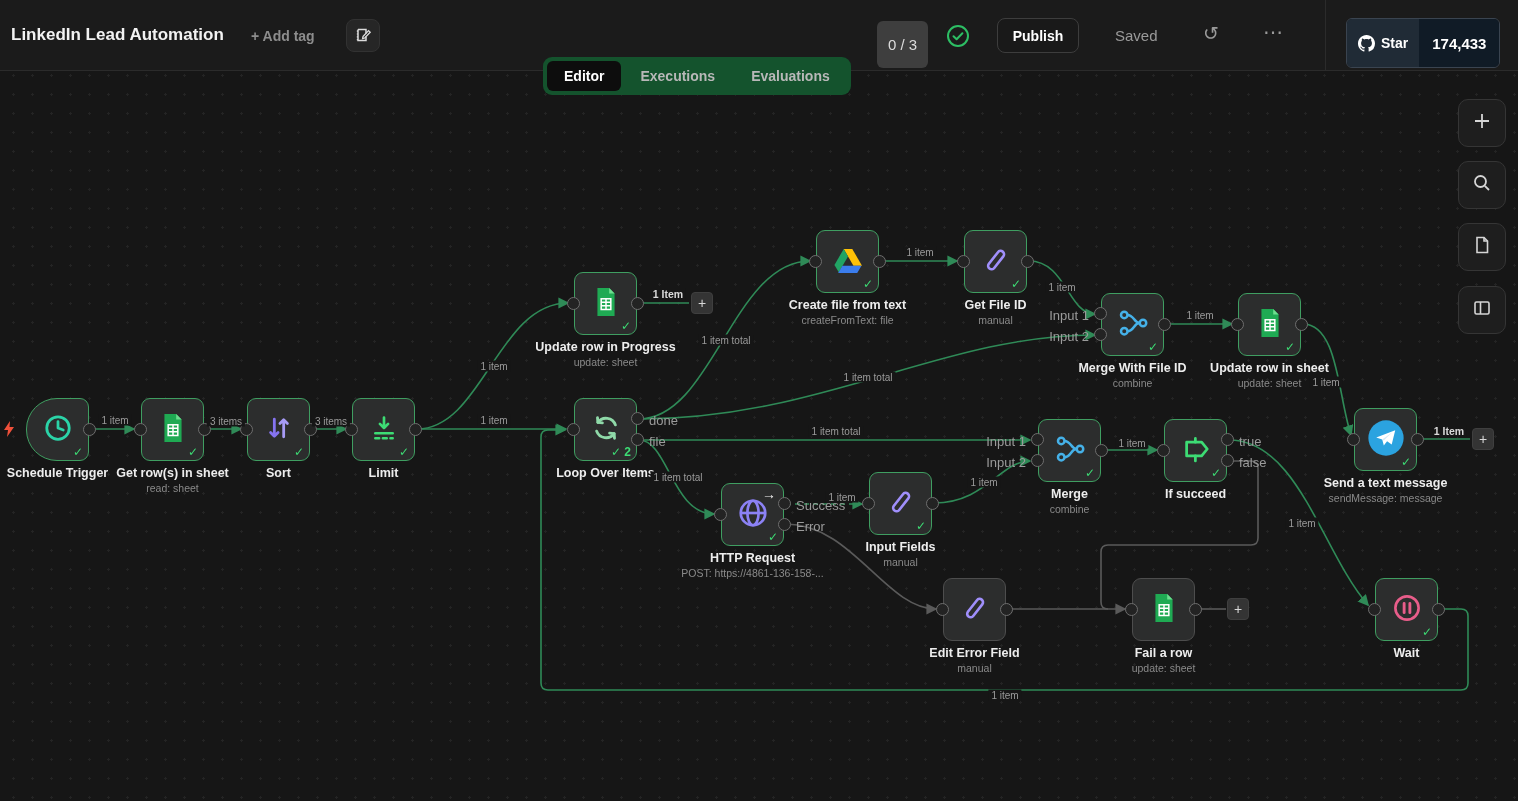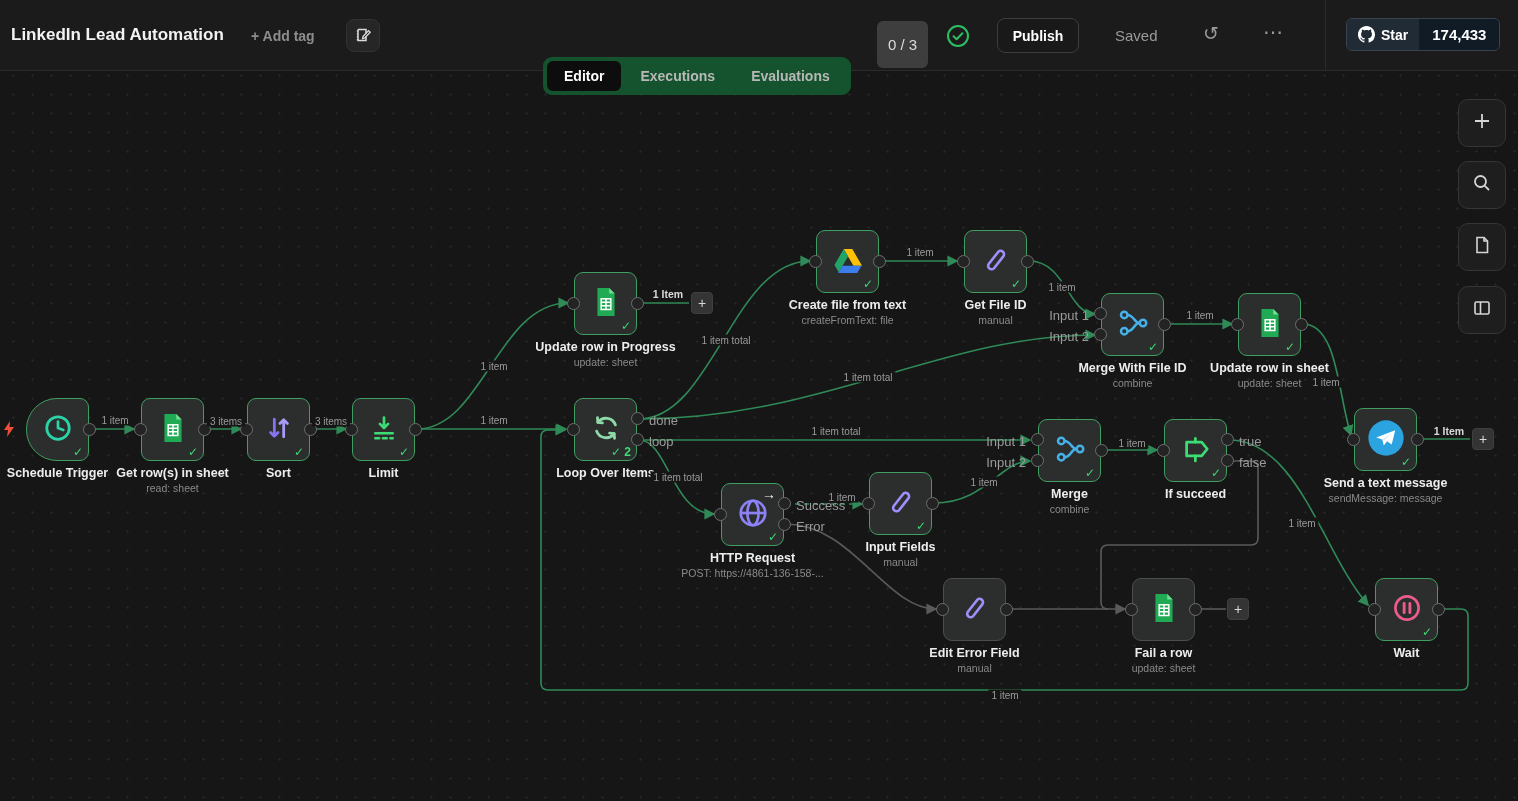--- a/index.html
+++ b/index.html
@@ -17,21 +17,21 @@
     padding:15px 11px; color:#dcdcdc; font-size:15px; }
   .check-circle { position:absolute; left:946px; top:24px; width:24px; height:24px; }
   .publish-btn { position:absolute; left:997px; top:18px; width:82px; height:35px; background:#191919;
     border:1px solid #3d3d3d; border-radius:8px; color:#fff; font-size:14px; font-weight:600; cursor:pointer; }
   .saved-lbl { position:absolute; left:1115px; top:27px; color:#9a9a9a; font-size:15px; }
   .hist-btn { position:absolute; left:1203px; top:22px; color:#9a9a9a; font-size:19px; cursor:pointer;
     background:none; border:none; }
   .more-btn { position:absolute; left:1263px; top:20px; color:#9a9a9a; font-size:20px; letter-spacing:2px;
     cursor:pointer; background:none; border:none; }
   .hdr-divider { position:absolute; left:1325px; top:0; width:1px; height:71px; background:#2b2b2b; }
-  .gh-widget { position:absolute; left:1346px; top:18px; height:33px; display:flex; border:1px solid #3a4450;
+  .gh-widget { position:absolute; left:1346px; top:18px; height:50px; display:flex; border:1px solid #3a4450;
     border-radius:6px; overflow:hidden; cursor:pointer;justify-content:center; }
   .gh-left { background:#202b36; display:flex; align-items:center; gap:6px; padding:0 11px; color:#fff; font-size:14px; font-weight:600; }
   .gh-right { background:#101b26; display:flex; align-items:center; padding:0 13px; color:#fff; font-size:15px; font-weight:700; }
 
   
   #tabbar { position:absolute; left:543px; top:57px; background:#14532d; border-radius:9px; padding:4px;
     display:flex; gap:2px; z-index:50; }
   .tab { padding:7px 17px; border-radius:6px; font-size:14px; font-weight:600; color:#b8b8b8; cursor:pointer; white-space:nowrap; }
   .tab.active { background:#0d0d0d; color:#ffffff; }
 
@@ -186,21 +186,21 @@
             <path d="M19.5,9.5 A8,8 0 0 0 5.5,7.5" fill="none" stroke="#8fd9a8" stroke-width="2.3" stroke-linecap="round"></path>
             <path d="M5.5,7.5 L5.2,3.8 M5.5,7.5 L9.1,7.9" fill="none" stroke="#8fd9a8" stroke-width="2.3" stroke-linecap="round"></path>
             <path d="M4.5,14.5 A8,8 0 0 0 18.5,16.5" fill="none" stroke="#8fd9a8" stroke-width="2.3" stroke-linecap="round"></path>
             <path d="M18.5,16.5 L18.8,20.2 M18.5,16.5 L14.9,16.1" fill="none" stroke="#8fd9a8" stroke-width="2.3" stroke-linecap="round"></path>
           </svg></span>
         <span class="ncheck">✓ 2</span>
         <div class="port in" style="top: 24px;"></div>
         <div class="port out" style="top: 13px;"></div>
         <span class="plbl out" style="top: 14px;">done</span>
         <div class="port out" style="top: 34px;"></div>
-        <span class="plbl out" style="top: 35px;">loop</span>
+        <span class="plbl out" style="top: 35px;">file</span>
       </div>
       <div class="nlabel">Loop Over Items</div>
     </div>
     <div class="node success" style="left: 816px; top: 230px;">
       <div class="nbox">
         <span><svg width="30" height="28" viewBox="0 0 24 24">
             <path d="M15.68,2.5 H8.32 L16.66,16.9 H24 Z" fill="#ffc107"></path>
             <path d="M8.32,2.5 L0.4,16.2 L4.08,22.5 L12,8.9 Z" fill="#21a464"></path>
             <path d="M7.2,16.9 L3.55,23.2 H19.9 L23.55,16.9 Z" fill="#3b7ded"></path>
           </svg></span>

